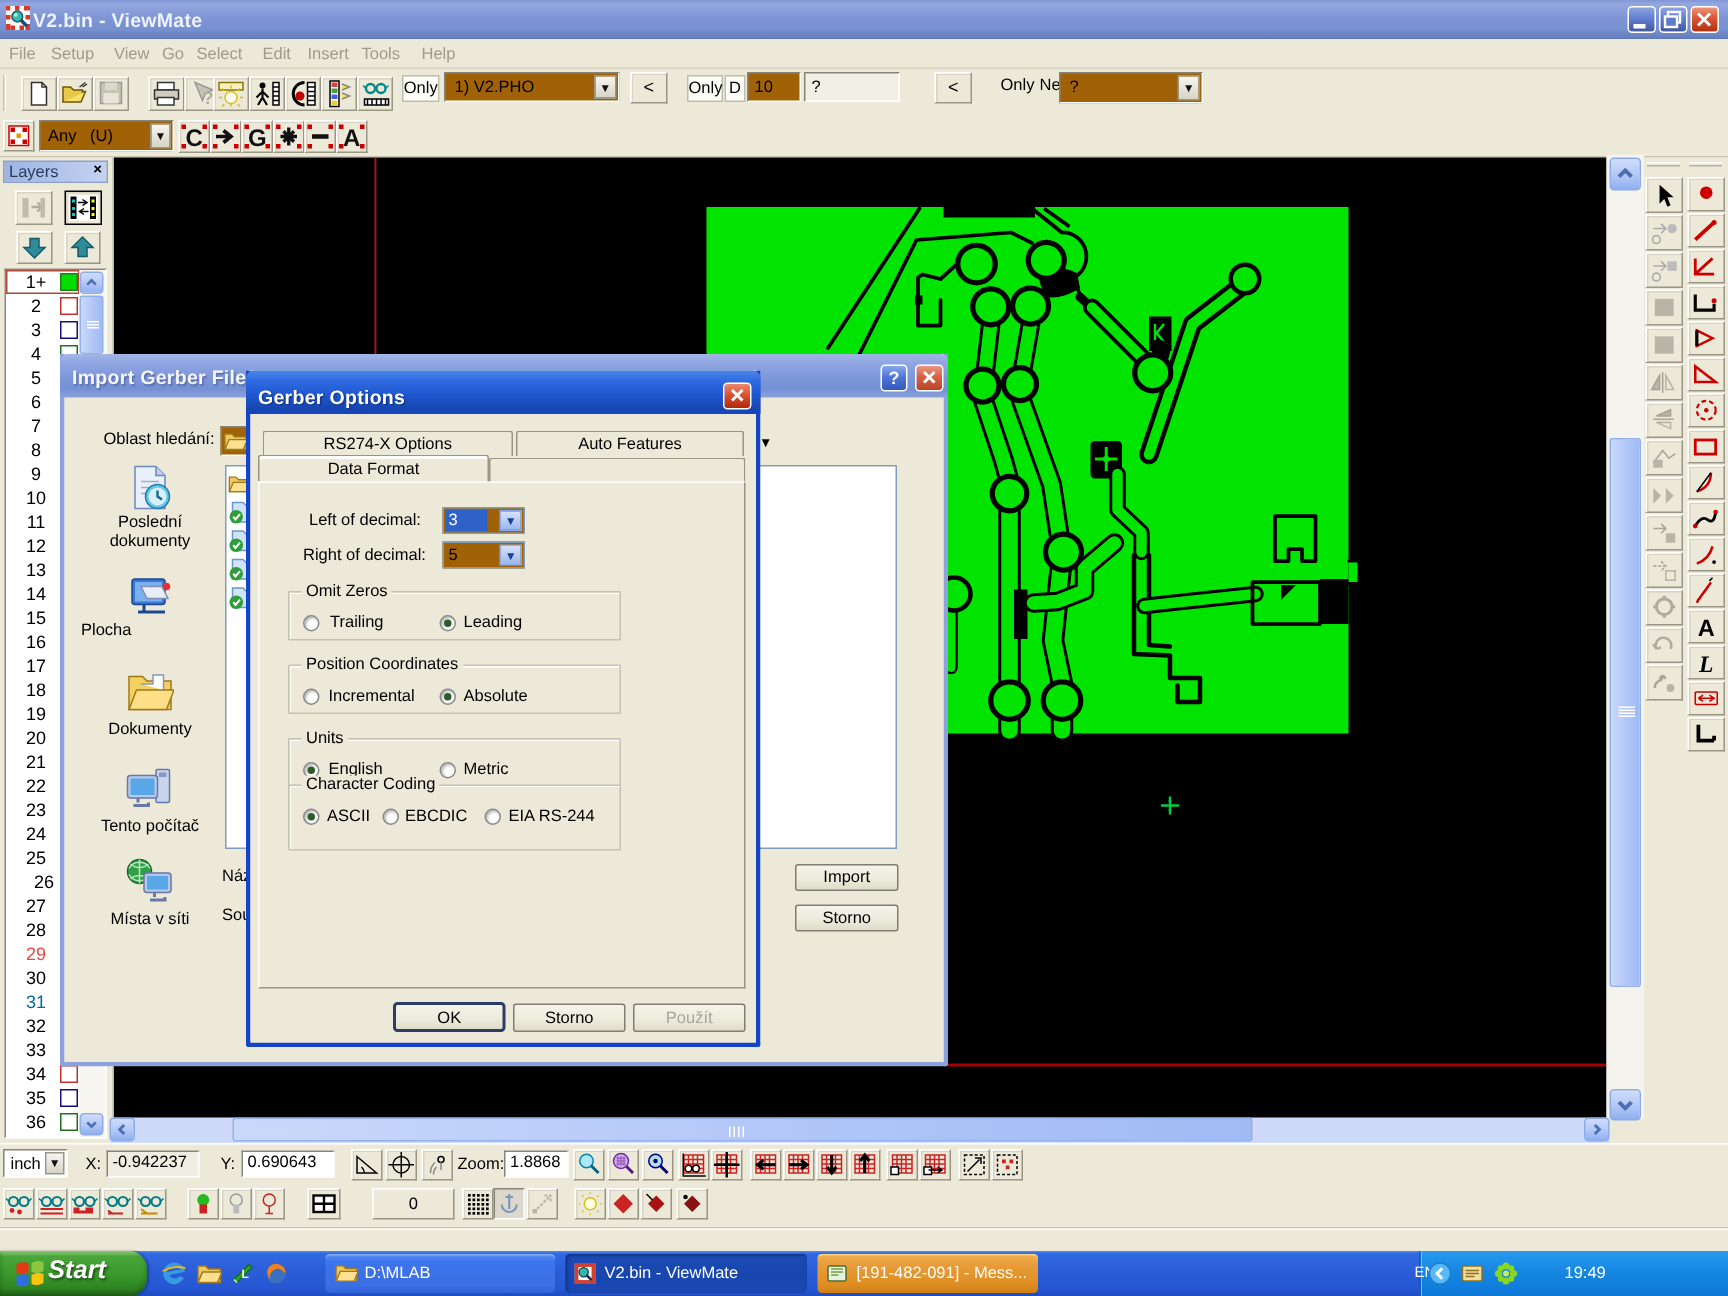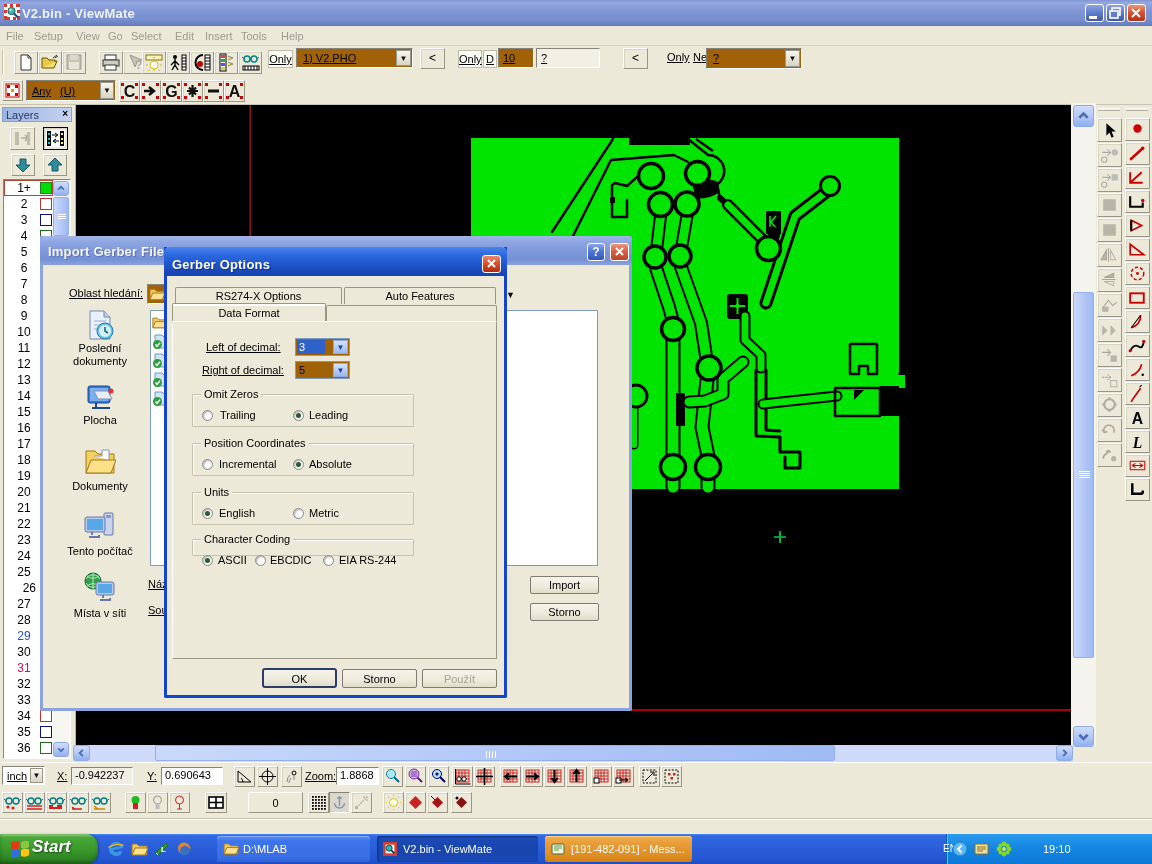--- a/index.html
+++ b/index.html
@@ -20,21 +20,21 @@
 #menubar{left:0;top:26px;width:1152px;height:20px;background:#ece9d8;border-bottom:1px solid #d8d4c0;}
 #menubar span{position:absolute;top:4px;font-size:11px;color:#9d9a8e;}
 
 #tb1{left:0;top:46px;width:1152px;height:32px;background:#ece9d8;}
 #tb2{left:0;top:78px;width:1152px;height:27px;background:#ece9d8;border-bottom:1px solid #c8c4b0;}
 .tbtn{position:absolute;background:#ece9d8;border:1px solid;border-color:#fff #9a9685 #9a9685 #fff;box-shadow:1px 1px 0 #d8d4c4 inset;}
 .tbtn svg{position:absolute;left:0;top:0;}
 .sunken{background:#a16207;border:1px solid;border-color:#868478 #fff #fff #868478;}
 .combo-arrow{position:absolute;background:linear-gradient(180deg,#f6f5f0,#d8d4c4);border:1px solid #9a9685;
  font-size:8px;color:#111;text-align:center;}
-.lbl{position:absolute;font-size:11px;color:#000;text-decoration:underline;}
+.lbl{position:absolute;font-size:11px;color:#000;}
 
 #canvas{left:76px;top:105px;width:995px;height:641px;background:#000;overflow:hidden;}
 #layers{left:0;top:105px;width:76px;height:656px;background:#ece9d8;border-right:1px solid #b8b4a0;}
 #vscroll{left:1071px;top:103px;width:25px;height:643px;background:#f4f3ee;}
 #hscroll{left:73px;top:745px;width:1000px;height:17px;background:#cfdafa;}
 #rtools{left:1096px;top:105px;width:56px;height:657px;background:#ece9d8;}
 
 .sbtn{position:absolute;border-radius:3px;border:1px solid #8cabe8;
  background:linear-gradient(180deg,#cfdcfb 0%,#b6c9f6 50%,#8fb0ef 100%);
  color:#3a5fa8;text-align:center;font-weight:bold;}
@@ -377,25 +377,25 @@
 <div style="position:absolute;left:8px;top:369px;width:24px;font-size:12px;color:#000;text-align:center">24</div>
 <div style="position:absolute;left:36px;top:370px;width:12px;height:12px;background:#fff;border:1px solid #101080"></div>
 <div style="position:absolute;left:8px;top:385px;width:24px;font-size:12px;color:#000;text-align:center">25</div>
 <div style="position:absolute;left:36px;top:386px;width:12px;height:12px;background:#fff;border:1px solid #207020"></div>
 <div style="position:absolute;left:8px;top:401px;width:24px;font-size:12px;color:#000;text-align:right">26</div>
 <div style="position:absolute;left:36px;top:402px;width:12px;height:12px;background:#fff;border:1px solid #c03030"></div>
 <div style="position:absolute;left:8px;top:417px;width:24px;font-size:12px;color:#000;text-align:center">27</div>
 <div style="position:absolute;left:36px;top:418px;width:12px;height:12px;background:#fff;border:1px solid #101080"></div>
 <div style="position:absolute;left:8px;top:433px;width:24px;font-size:12px;color:#000;text-align:center">28</div>
 <div style="position:absolute;left:36px;top:434px;width:12px;height:12px;background:#fff;border:1px solid #207020"></div>
-<div style="position:absolute;left:8px;top:449px;width:24px;font-size:12px;color:#1d4ed8;text-align:center">29</div>
+<div style="position:absolute;left:8px;top:449px;width:24px;font-size:12px;color:#ef4444;text-align:center">29</div>
 <div style="position:absolute;left:36px;top:450px;width:12px;height:12px;background:#fff;border:1px solid #c03030"></div>
 <div style="position:absolute;left:8px;top:465px;width:24px;font-size:12px;color:#000;text-align:center">30</div>
 <div style="position:absolute;left:36px;top:466px;width:12px;height:12px;background:#fff;border:1px solid #101080"></div>
-<div style="position:absolute;left:8px;top:481px;width:24px;font-size:12px;color:#be185d;text-align:center">31</div>
+<div style="position:absolute;left:8px;top:481px;width:24px;font-size:12px;color:#0369a1;text-align:center">31</div>
 <div style="position:absolute;left:36px;top:482px;width:12px;height:12px;background:#fff;border:1px solid #207020"></div>
 <div style="position:absolute;left:8px;top:497px;width:24px;font-size:12px;color:#000;text-align:center">32</div>
 <div style="position:absolute;left:36px;top:498px;width:12px;height:12px;background:#fff;border:1px solid #c03030"></div>
 <div style="position:absolute;left:8px;top:513px;width:24px;font-size:12px;color:#000;text-align:center">33</div>
 <div style="position:absolute;left:36px;top:514px;width:12px;height:12px;background:#fff;border:1px solid #101080"></div>
 <div style="position:absolute;left:8px;top:529px;width:24px;font-size:12px;color:#000;text-align:center">34</div>
 <div style="position:absolute;left:36px;top:530px;width:12px;height:12px;background:#fff;border:1px solid #c03030"></div>
 <div style="position:absolute;left:8px;top:545px;width:24px;font-size:12px;color:#000;text-align:center">35</div>
 <div style="position:absolute;left:36px;top:546px;width:12px;height:12px;background:#fff;border:1px solid #101080"></div>
 <div style="position:absolute;left:8px;top:561px;width:24px;font-size:12px;color:#000;text-align:center">36</div>
@@ -1017,21 +1017,21 @@
           <circle cx="8" cy="13" r="2.4"></circle>
           <circle cx="3" cy="8" r="2.4"></circle>
           <circle cx="13" cy="8" r="2.4"></circle>
           <circle cx="4.5" cy="4.5" r="2"></circle>
           <circle cx="11.5" cy="4.5" r="2"></circle>
           <circle cx="4.5" cy="11.5" r="2"></circle>
           <circle cx="11.5" cy="11.5" r="2"></circle>
         </g>
         <circle cx="8" cy="8" r="2" fill="#c8e860"></circle>
       </svg>
-      <span style="position:absolute;left:1043px;top:9px;color:#fff;font-size:11px">19:10</span>
+      <span style="position:absolute;left:1043px;top:9px;color:#fff;font-size:11px">19:49</span>
     </div>
   <div class="abs" id="importdlg" style="left:40px;top:236px;width:592px;height:475px">
       <div style="position:absolute;left:0;top:0;width:592px;height:475px;border:3px solid #8ca2dc;border-top:none;border-radius:0 0 2px 2px;background:#ece9d8"></div>
       <div style="position:absolute;left:0;top:0;width:592px;height:29px;border-radius:5px 5px 0 0;background:linear-gradient(180deg,#a2b6e8 0%,#8fa6e2 20%,#7e97da 55%,#7590d5 80%,#8ca2dc 100%)">
         <span class="dlg-title-txt" style="color:#f4f6fc;text-shadow:1px 1px 1px #5a6fa8">Import Gerber Files</span>
       </div>
       <div class="qbtn" style="left:547px;top:7px">?</div>
       <div class="xbtn" style="left:570px;top:7px;background:linear-gradient(180deg,#e9967e 0%,#d96046 45%,#b84426 100%)"><svg width="17" height="16">
           <path d="M5 4 L12 11 M12 4 L5 11" stroke="#fff" stroke-width="2"></path>
         </svg></div>
@@ -1076,21 +1076,21 @@
       </svg>
       <div style="position:absolute;left:14px;top:106px;width:92px;text-align:center;font-size:11px;color:#000">Poslední</div>
       <div style="position:absolute;left:14px;top:119px;width:92px;text-align:center;font-size:11px;color:#000">dokumenty</div>
       <svg style="position:absolute;left:46px;top:146px" width="30" height="30" viewBox="0 0 30 30">
         <rect x="2" y="4" width="22" height="17" rx="2" fill="#3878d8" stroke="#1c4890"></rect>
         <rect x="4" y="6" width="18" height="13" fill="#78b0f0"></rect>
         <path d="M8 9 h14 l4 8 h-14 z" fill="#e8edf8" stroke="#8090b0"></path>
         <circle cx="25" cy="9" r="2.5" fill="#e83030"></circle>
         <path d="M10 21 v4 m-4 1 h18" stroke="#1c4890" stroke-width="2"></path>
       </svg>
-      <div style="position:absolute;left:14px;top:178px;width:92px;text-align:center;font-size:11px;color:#000">Plocha</div>
+      <div style="position:absolute;left:14px;top:178px;width:92px;text-align:left;font-size:11px;color:#000">Plocha</div>
       <svg style="position:absolute;left:44px;top:210px" width="32" height="30" viewBox="0 0 32 30">
         <path d="M2 5 h9 l3 3 h16 v19 h-28 z" fill="#f4d060" stroke="#a07818"></path>
         <path d="M10 10 h8 v-6 h7 v10" fill="#fff" stroke="#8898b8"></path>
         <path d="M2 27 l5-13 h25 l-5 13 z" fill="#ffe088" stroke="#a07818"></path>
       </svg>
       <div style="position:absolute;left:14px;top:244px;width:92px;text-align:center;font-size:11px;color:#000">Dokumenty</div>
       <svg style="position:absolute;left:44px;top:274px" width="32" height="32" viewBox="0 0 32 32">
         <rect x="20" y="3" width="9" height="22" rx="1" fill="#c8d4ec" stroke="#6878a8"></rect>
         <rect x="22" y="5" width="5" height="3" fill="#8898c0"></rect>
         <rect x="1" y="7" width="20" height="15" rx="2" fill="#b8c8e8" stroke="#6878a8"></rect>
@@ -1150,21 +1150,21 @@
         <div class="radio sel" style="left:100px;top:15px"></div>
         <span class="rlbl" style="left:116px;top:14px">Absolute</span>
       </div>
       <div class="group" style="left:28px;top:245px;width:222px;height:33px">
         <span class="glabel">Units</span>
         <div class="radio sel" style="left:9px;top:15px"></div>
         <span class="rlbl" style="left:26px;top:14px">English</span>
         <div class="radio" style="left:100px;top:15px"></div>
         <span class="rlbl" style="left:116px;top:14px">Metric</span>
       </div>
-      <div class="group" style="left:28px;top:292px;width:222px;height:17px">
+      <div class="group" style="left:28px;top:276px;width:222px;height:44px">
         <span class="glabel">Character Coding</span>
         <div class="radio sel" style="left:9px;top:15px"></div>
         <span class="rlbl" style="left:25px;top:14px">ASCII</span>
         <div class="radio" style="left:62px;top:15px"></div>
         <span class="rlbl" style="left:77px;top:14px">EBCDIC</span>
         <div class="radio" style="left:130px;top:15px"></div>
         <span class="rlbl" style="left:146px;top:14px">EIA RS-244</span>
       </div>
       <div class="btn" style="left:98px;top:421px;width:75px;height:20px;line-height:18px;border:2px solid #2c3e68;border-radius:3px">OK</div>
       <div class="btn" style="left:178px;top:422px;width:75px;height:19px;line-height:18px">Storno</div>

